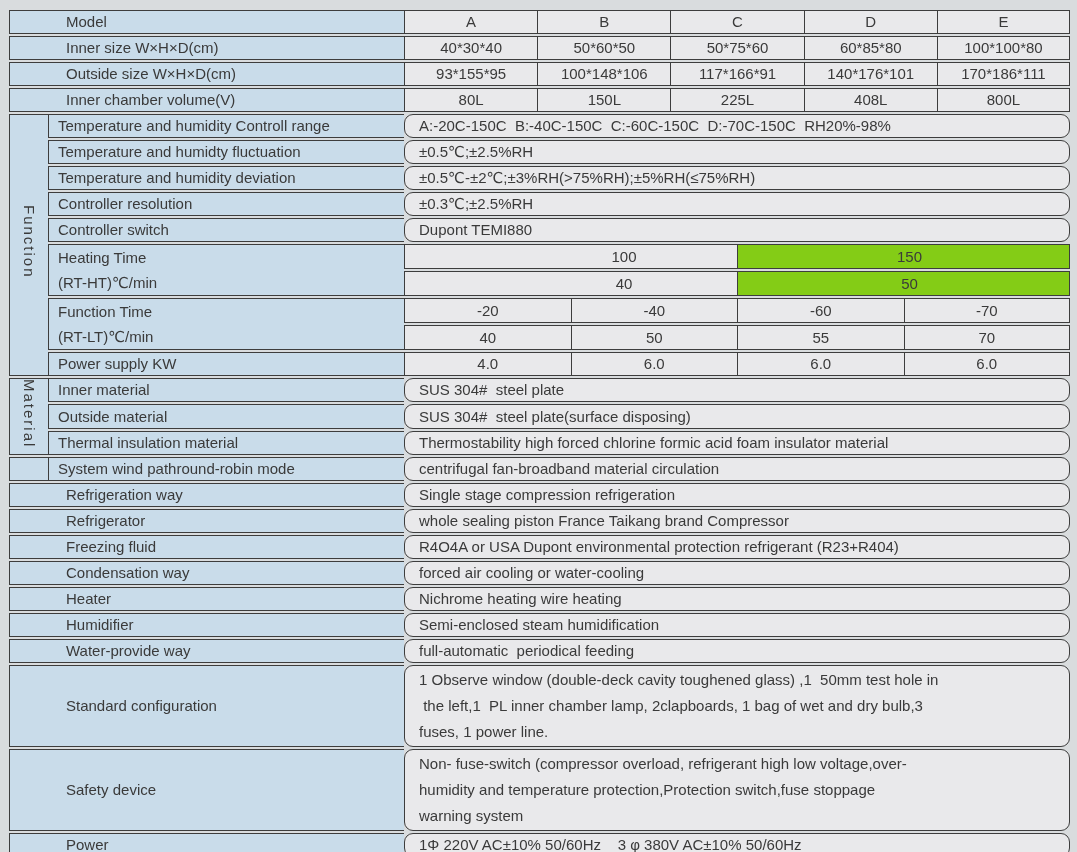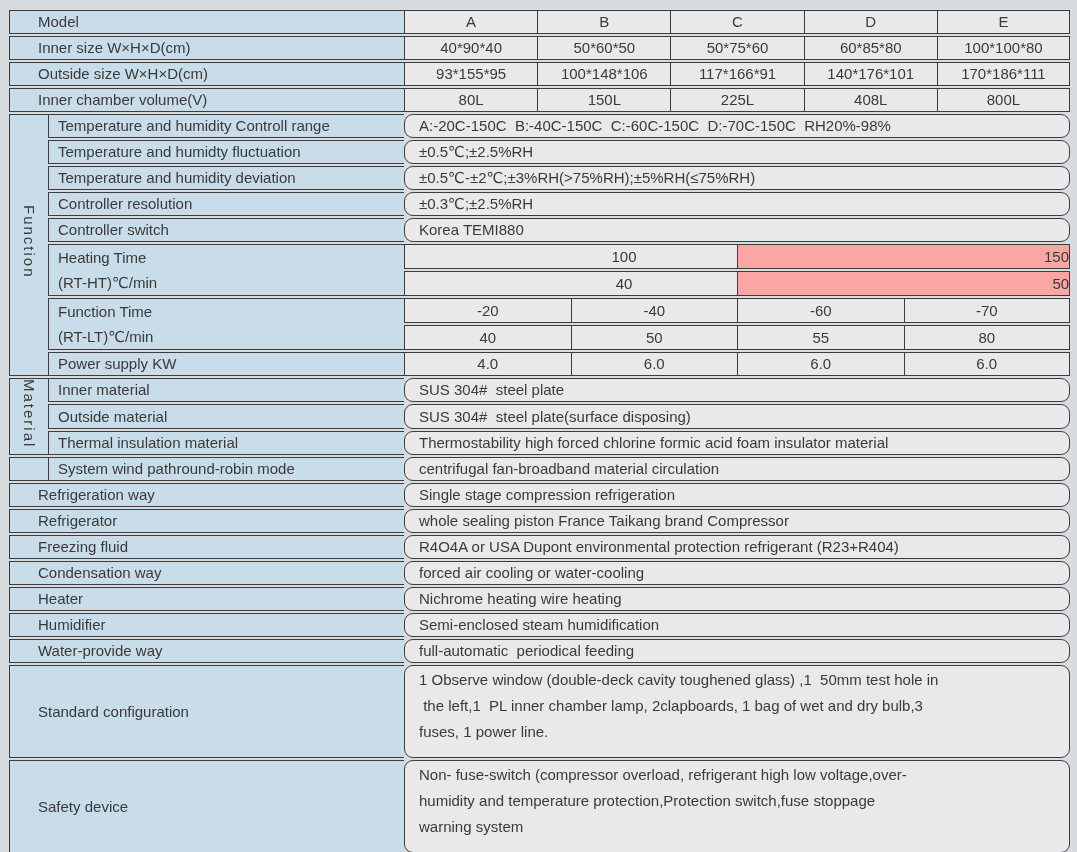--- a/index.html
+++ b/index.html
@@ -23,30 +23,30 @@
     line-height:22px;
     padding:0;
     font-size:15px;
     color:#3a3a3a;
     overflow:hidden;
     vertical-align:middle;
   }
   td.rend { border-right:1px solid #3d3d3d; }
   
   td.lbl  { background:#c9dcea; padding-left:9px; text-align:left;margin-left:42px; }
-  td.lbl2 { background:#c9dcea; padding-left:28px; text-align:left; }
+  td.lbl2 { background:#c9dcea; padding-left:56px; text-align:left; }
   td.narrow { background:#c9dcea; }
   td.vlab { background:#c9dcea; text-align:center; }
   td.vlab span { writing-mode:vertical-rl; letter-spacing:2px; font-size:15px; color:#3a3a3a; }
   
   td.val  { background:#e9e9eb; padding-left:14px; text-align:left; white-space:pre;border-radius:9px; }
   td.cval { background:#e9e9eb; text-align:center; }
   td.c100 { background:#e9e9eb; text-align:center; padding-left:106px; }
-  td.l150 { background:#fca5a5; text-align:right; padding-left:12px; }
-  td.multi { line-height:26px; vertical-align:middle; padding-top:1px; padding-bottom:12px; }
+  td.l150 { background:#84cc16; text-align:center; padding-left:12px; }
+  td.multi { line-height:26px; vertical-align:middle; padding-top:1px; padding-bottom:1px; }
   td.h3 { height:78px; }
   .lblline { line-height:25px; }
 </style>
 </head>
 <body>
 
 <table class="spec">
   <colgroup>
     <col style="width:39px">
       <col style="width:356px">
@@ -76,21 +76,21 @@
       <tr>
     <td class="lbl2" colspan="2">Model</td>
     <td class="cval" colspan="4">A</td>
     <td class="cval" colspan="4">B</td>
     <td class="cval" colspan="4">C</td>
     <td class="cval" colspan="4">D</td>
     <td class="cval rend" colspan="4">E</td>
   </tr>
   <tr>
     <td class="lbl2" colspan="2">Inner size W×H×D(cm)</td>
-    <td class="cval" colspan="4">40*90*40</td>
+    <td class="cval" colspan="4">40*30*40</td>
     <td class="cval" colspan="4">50*60*50</td>
     <td class="cval" colspan="4">50*75*60</td>
     <td class="cval" colspan="4">60*85*80</td>
     <td class="cval rend" colspan="4">100*100*80</td>
   </tr>
   <tr>
     <td class="lbl2" colspan="2">Outside size W×H×D(cm)</td>
     <td class="cval" colspan="4">93*155*95</td>
     <td class="cval" colspan="4">100*148*106</td>
     <td class="cval" colspan="4">117*166*91</td>
@@ -118,21 +118,21 @@
   <tr>
     <td class="lbl">Temperature and humidity deviation</td>
     <td class="val rend" colspan="20">±0.5℃-±2℃;±3%RH(&gt;75%RH);±5%RH(≤75%RH)</td>
   </tr>
   <tr>
     <td class="lbl">Controller resolution</td>
     <td class="val rend" colspan="20">±0.3℃;±2.5%RH</td>
   </tr>
   <tr>
     <td class="lbl">Controller switch</td>
-    <td class="val rend" colspan="20">Korea TEMI880</td>
+    <td class="val rend" colspan="20">Dupont TEMI880</td>
   </tr>
   <tr>
     <td class="lbl" rowspan="2">
       <div class="lblline">Heating Time</div>
       <div class="lblline">(RT-HT)℃/min</div>
     </td>
     <td class="c100" colspan="10">100</td>
     <td class="l150 rend" colspan="10">150</td>
   </tr>
   <tr>
@@ -146,21 +146,21 @@
     </td>
     <td class="cval" colspan="5">-20</td>
     <td class="cval" colspan="5">-40</td>
     <td class="cval" colspan="5">-60</td>
     <td class="cval rend" colspan="5">-70</td>
   </tr>
   <tr>
     <td class="cval" colspan="5">40</td>
     <td class="cval" colspan="5">50</td>
     <td class="cval" colspan="5">55</td>
-    <td class="cval rend" colspan="5">80</td>
+    <td class="cval rend" colspan="5">70</td>
   </tr>
   <tr>
     <td class="lbl">Power supply KW</td>
     <td class="cval" colspan="5">4.0</td>
     <td class="cval" colspan="5">6.0</td>
     <td class="cval" colspan="5">6.0</td>
     <td class="cval rend" colspan="5">6.0</td>
   </tr>
 
   <tr>

